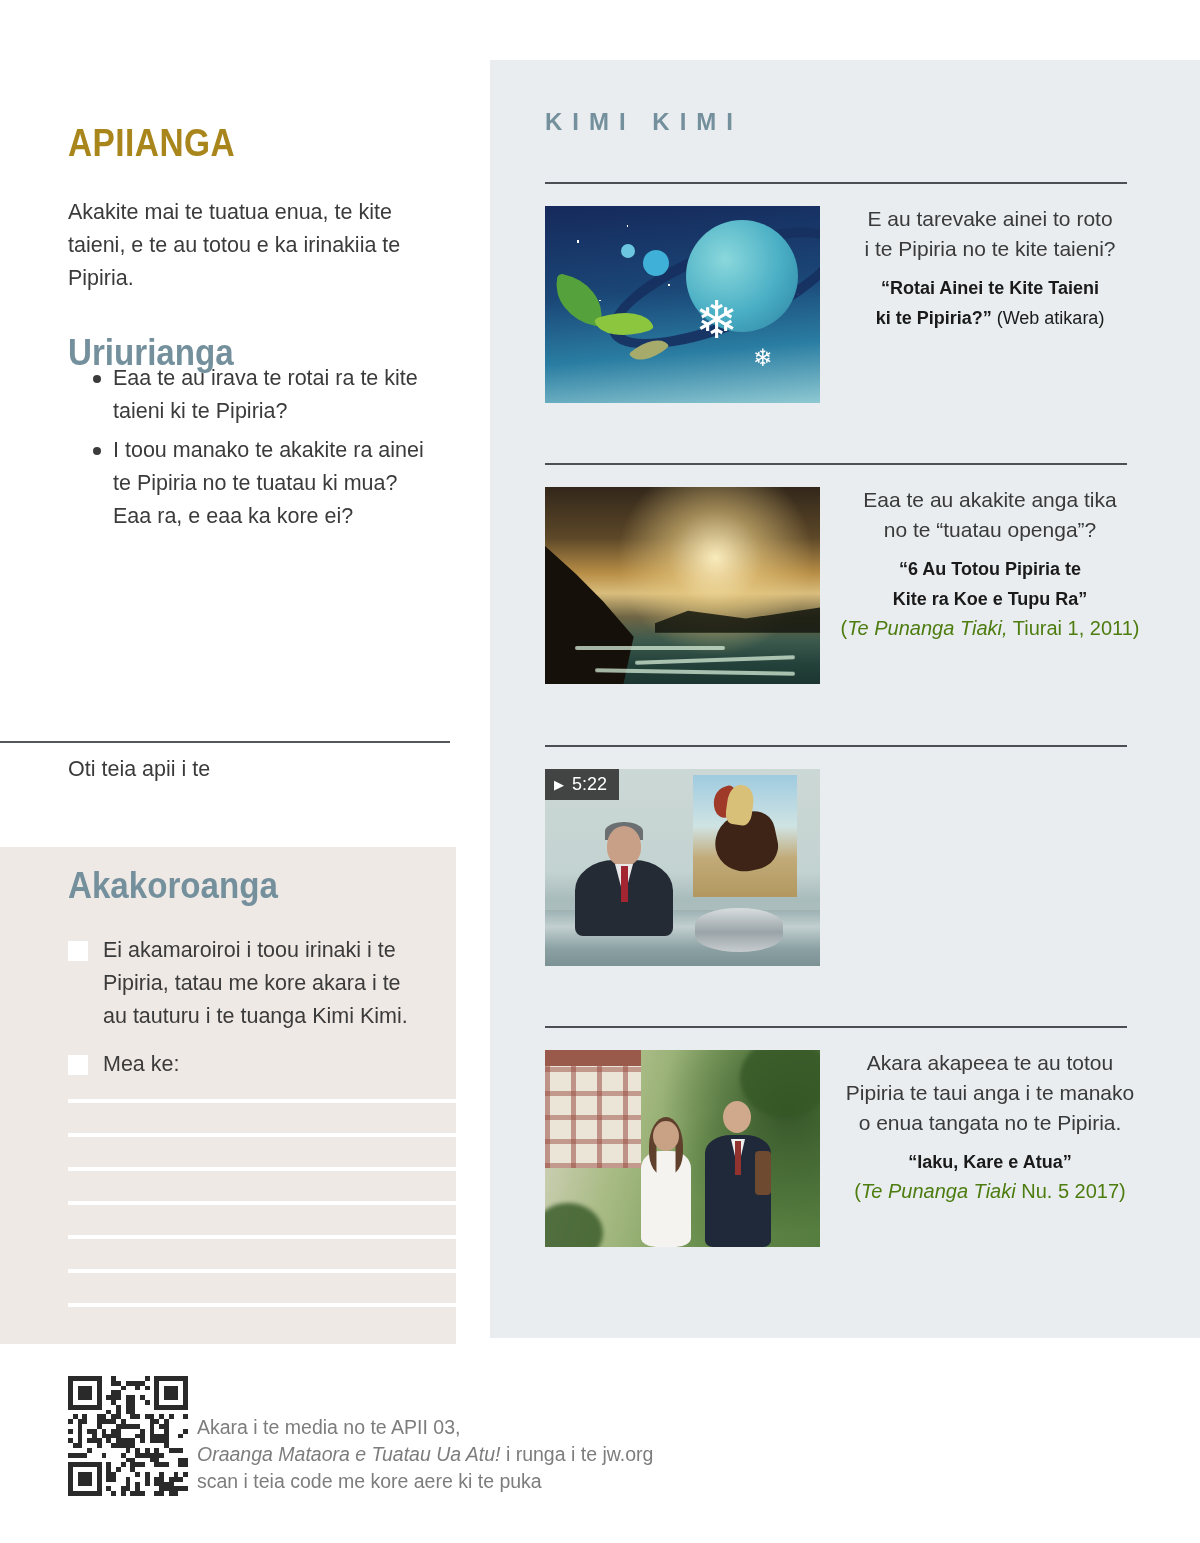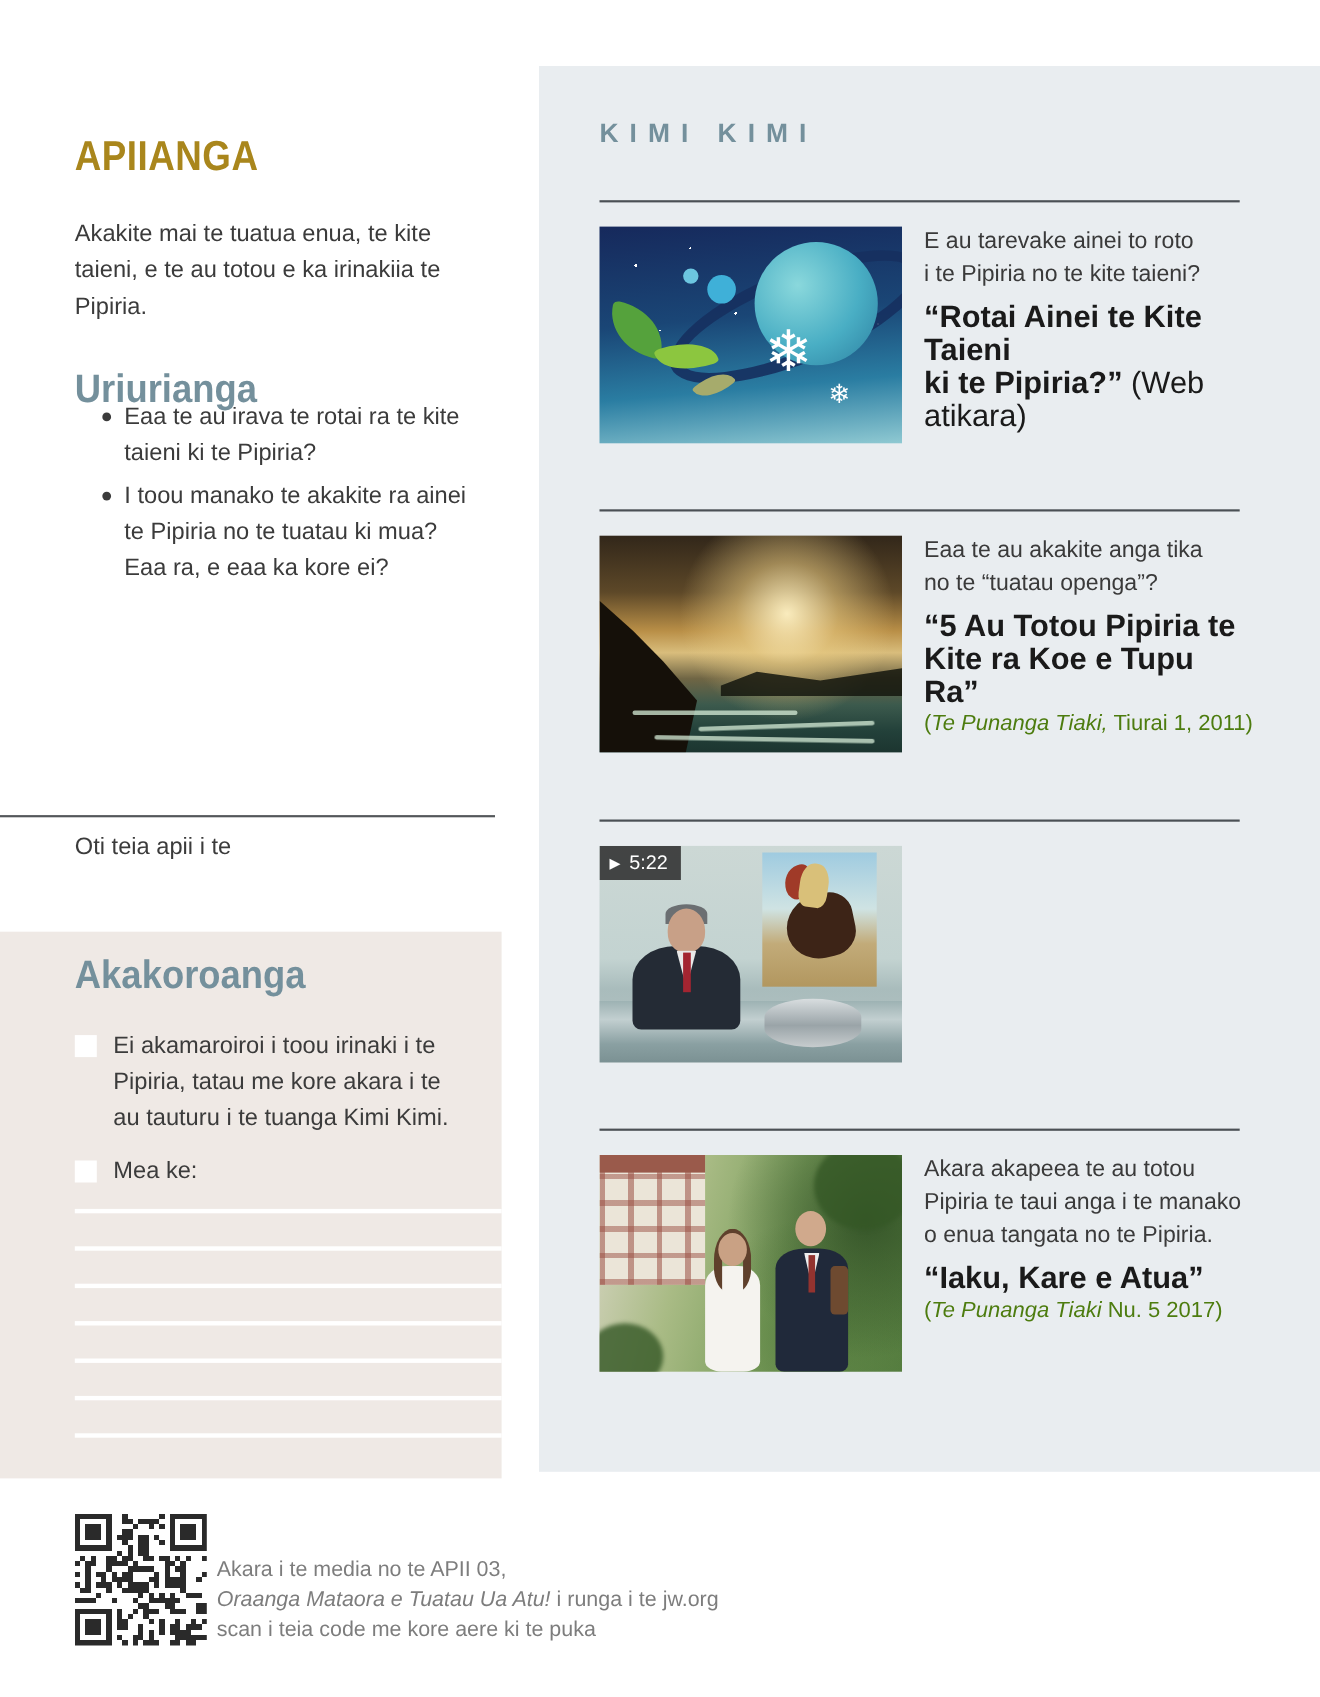--- a/index.html
+++ b/index.html
@@ -30,24 +30,24 @@
   #goal-1{top:87px;}
   #goal-2{top:201px;}
   .writing-line{position:absolute;left:68px;width:388px;height:4px;background:#ffffff;}
 
   
   #research-panel{position:absolute;left:490px;top:60px;width:710px;height:1278px;}
   #research-title{position:absolute;left:55px;top:48px;font-size:24px;font-weight:bold;letter-spacing:10px;}
   .ritem{position:absolute;left:55px;width:592px;height:281px;}
   .ritem-divider{position:absolute;left:0;top:0;width:582px;height:2px;background:#4b5055;}
   .thumb{position:absolute;left:0;top:24px;width:275px;height:197px;overflow:hidden;}
-  .rtext{position:absolute;left:295px;top:22px;width:300px;}
+  .rtext{position:absolute;left:295px;top:22px;width:300px;text-align:center;}
   .rquestion{font-size:21px;line-height:30px;color:#3a3a3a;}
   .it{font-style:italic;}
-  .rtitle-wrap{margin-top:9px;font-size:28px;line-height:30px;color:#1a1a1a;}
+  .rtitle-wrap{margin-top:9px;font-size:18px;line-height:30px;color:#1a1a1a;}
   .tb{font-weight:bold;}
   .rcite{font-size:20px;line-height:29px;color:#4d7c0f;}
   #item-3 .tb{font-style:italic;}
 
   
   .t-planet{background:
     radial-gradient(2px 2px at 12% 18%,#fff 60%,transparent 61%),
     radial-gradient(1.5px 1.5px at 30% 10%,#fff 60%,transparent 61%),
     radial-gradient(1.5px 1.5px at 55% 22%,#cfeaff 60%,transparent 61%),
     radial-gradient(2px 2px at 84% 14%,#fff 60%,transparent 61%),
@@ -218,21 +218,21 @@
       <div class="thumb t-storm">
         <div class="st-land"></div>
         <div class="st-land2"></div>
         <div class="st-wave w1"></div>
         <div class="st-wave w2"></div>
         <div class="st-wave w3"></div>
       </div>
       <div class="rtext">
         <div class="rquestion pre">Eaa te au akakite anga tika
 no te “tuatau openga”?</div>
-        <div class="rtitle-wrap"><span class="tb pre">“5 Au Totou Pipiria te
+        <div class="rtitle-wrap"><span class="tb pre">“6 Au Totou Pipiria te
 Kite ra Koe e Tupu Ra”</span></div>
         <div class="rcite"><span>(</span><span class="it">Te Punanga Tiaki,</span><span> Tiurai 1, 2011)</span></div>
       </div>
     </div>
 
     <div class="ritem" id="item-3" style="top:685px">
       <div class="ritem-divider"></div>
       <div class="thumb t-video">
         <div class="vd-painting">
           <div class="vd-cape"></div>

